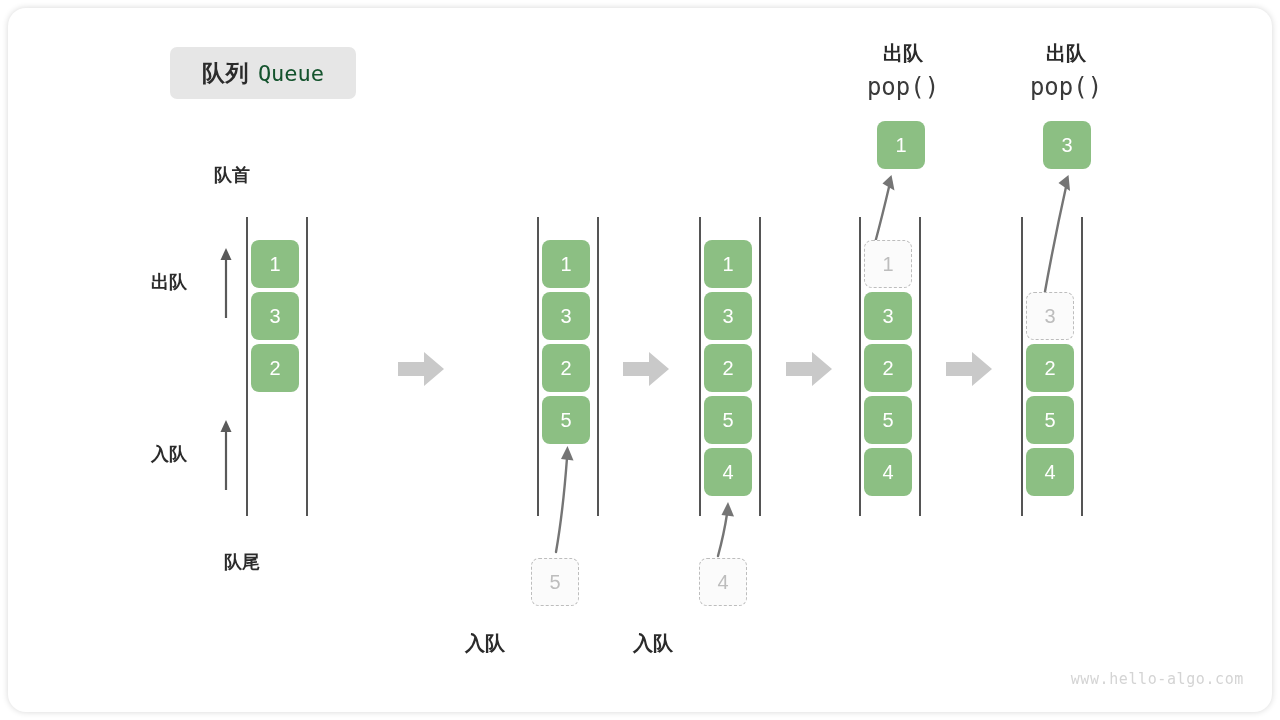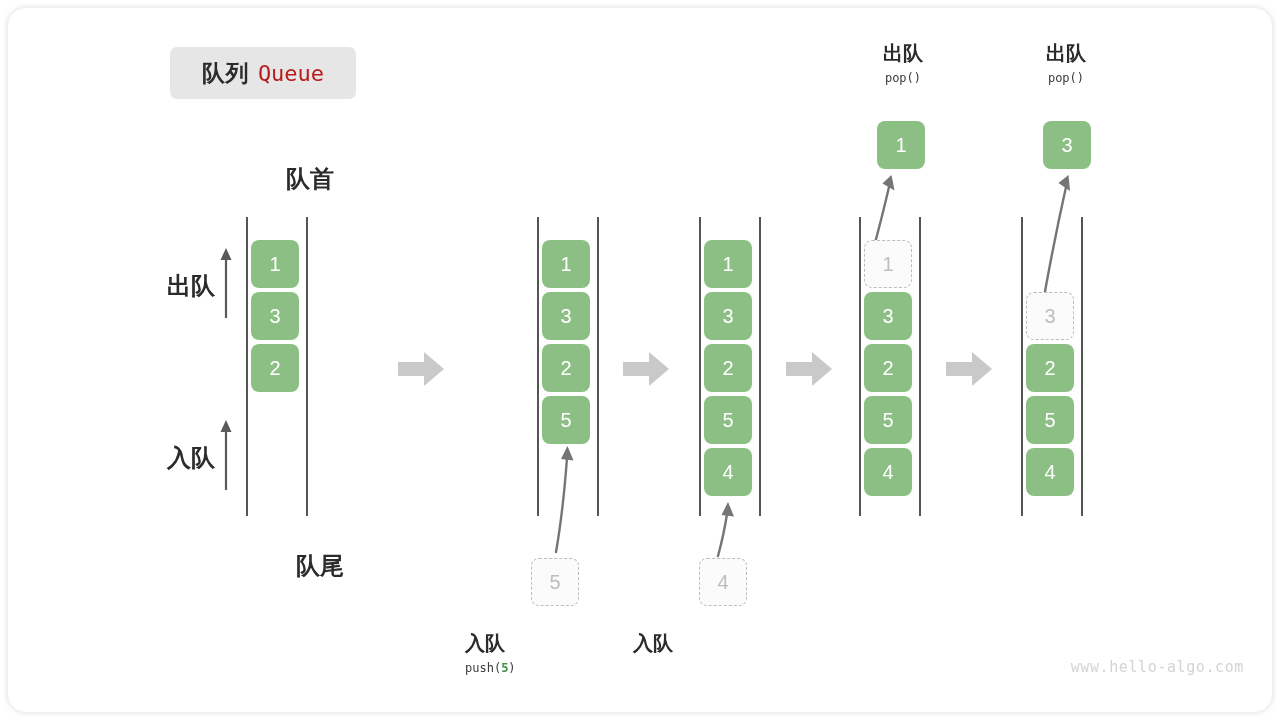--- a/index.html
+++ b/index.html
@@ -40,47 +40,47 @@
     gap: 9px;
   }
   #title-badge .cn {
     font-size: 23px;
     font-weight: bold;
     color: #2b2b2b;
     letter-spacing: 0.5px;
   }
   #title-badge .en {
     font-size: 22px;
-    color: #b91c1c;
+    color: #14532d;
     font-family: "DejaVu Sans Mono", "Liberation Mono", monospace;
   }
 
   
   .cn-label {
-    font-size: 24px;
+    font-size: 18px;
     font-weight: bold;
     color: #2b2b2b;
     white-space: nowrap;
-    text-align: right;
+    text-align: left;
   }
   .op-label {
     font-size: 20px;
     color: #3a3a3a;
     white-space: nowrap;
     text-align: center;
     line-height: 1.55;
   }
   .op-label .cn {
     font-weight: bold;
     color: #2b2b2b;
     font-family: "Liberation Sans", "DejaVu Sans", sans-serif;
   }
   .op-label .code {
     font-family: "DejaVu Sans Mono", "Liberation Mono", monospace;
-    font-size: 12px;
+    font-size: 24px;
     color: #3a3a3a;
   }
   .op-label .code .val { color: #3f9142; font-weight: bold; }
 
   
   .rail {
     width: 1.6px;
     background: #555555;
   }
 
@@ -106,21 +106,21 @@
   
   .step-arrow {
     width: 46px;
     height: 34px;
     color: #c9c9c9;
   }
 
   
   #watermark {
     right: 28px;
-    bottom: 36px;
+    bottom: 24px;
     font-family: "DejaVu Sans Mono", "Liberation Mono", monospace;
     font-size: 15px;
     color: #d4d4d4;
     letter-spacing: 0.6px;
   }
 
   svg { display: block; overflow: visible; }
 </style>
 </head>
 <body>
@@ -176,21 +176,20 @@
     <svg width="50" height="110" viewBox="0 0 50 110">
       <path d="M18 110 Q25 70 29 16" stroke="#757575" stroke-width="2.4" fill="none" stroke-linecap="round"></path>
       <path d="M29.5 4 L35.5 18.5 L23 17 Z" fill="#757575"></path>
     </svg>
   </div>
 
   <div class="abs cell ghost" style="left:523px; top:550px;">5</div>
 
   <div class="abs op-label" style="left:457px; top:620px; width:180px; text-align:left;">
     <div class="cn">入队</div>
-    <div class="code"><span>push(</span><span class="val">5</span><span>)</span></div>
   </div>
 
   <div class="abs step-arrow" style="left:615px; top:344px;">
     <svg width="46" height="34" viewBox="0 0 46 34">
       <path d="M0 10 L26 10 L26 0 L46 17 L26 34 L26 24 L0 24 Z" fill="#c9c9c9"></path>
     </svg>
   </div>
 
   <div class="abs rail" style="left:691px; top:209px; height:299px;"></div>
   <div class="abs rail" style="left:751px; top:209px; height:299px;"></div>

